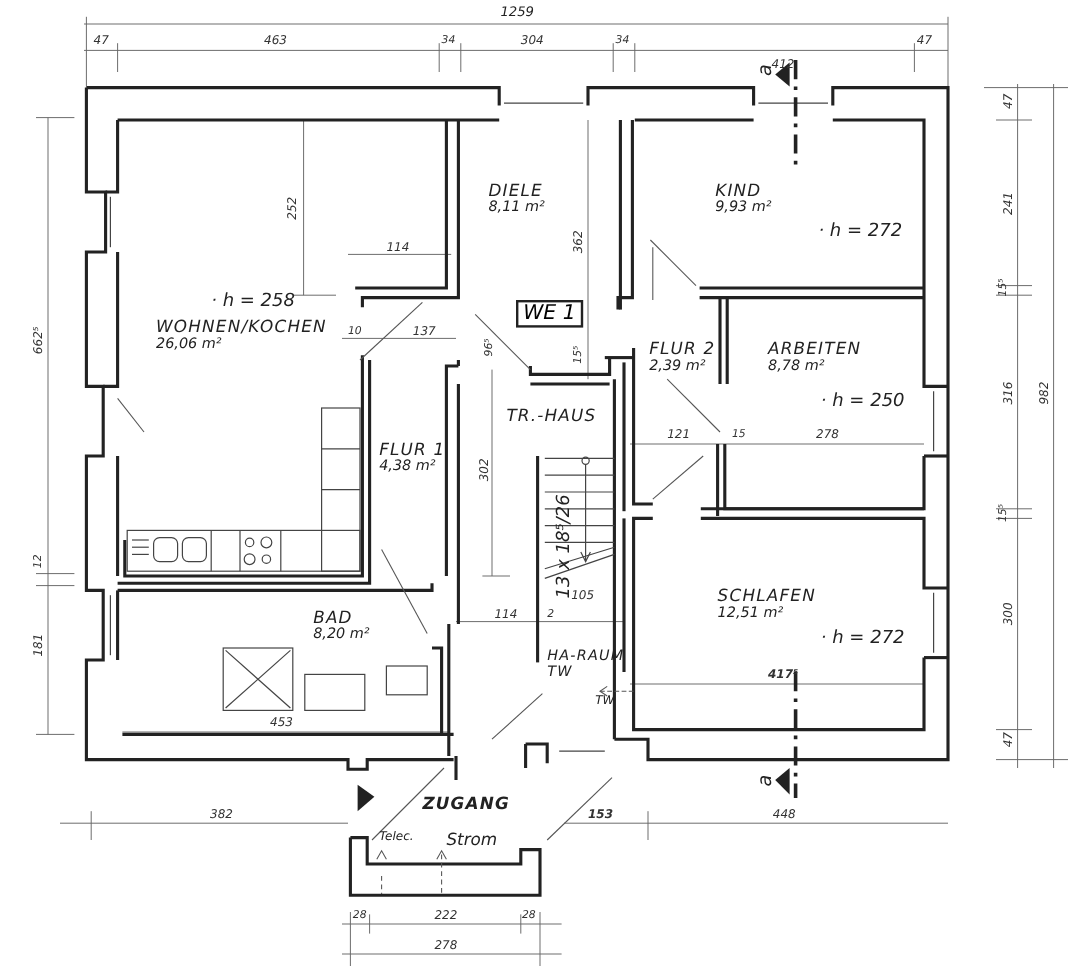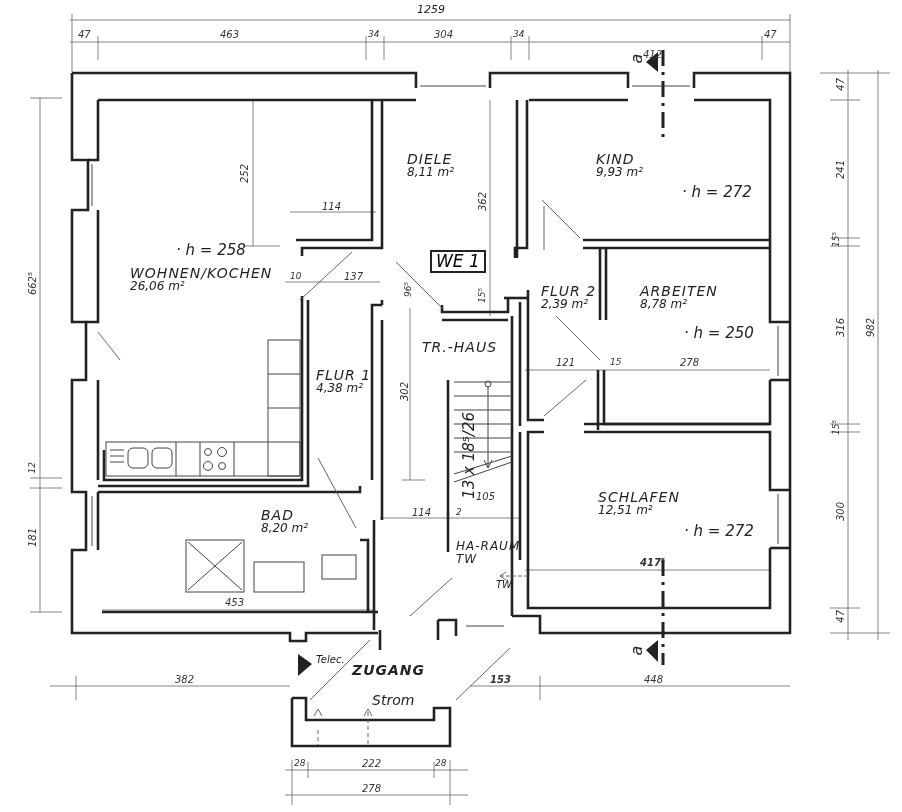--- a/index.html
+++ b/index.html
@@ -292,17 +292,17 @@
 
 <div class="lbl room" style="left:598px;top:490px;">SCHLAFEN</div>
 <div class="lbl area" style="left:598px;top:504px;">12,51 m²</div>
 <div class="lbl hgt" style="left:684px;top:524px;">· h = 272</div>
 
 <div class="lbl room" style="left:456px;top:540px;font-size:12px;">HA-RAUM</div>
 <div class="lbl room" style="left:456px;top:553px;font-size:12px;">TW</div>
 <div class="lbl area" style="left:496px;top:580px;font-size:10px;">TW</div>
 
 <div class="lbl room" style="left:352px;top:663px;font-weight:bold;">ZUGANG</div>
-<div class="lbl area" style="left:316px;top:655px;font-size:10px;">Telec.</div>
+<div class="lbl area" style="left:316px;top:693px;font-size:10px;">Telec.</div>
 <div class="lbl area" style="left:372px;top:693px;font-size:14px;">Strom</div>
 
 <div class="lbl room" style="left:632px;top:50px;font-size:16px;transform:rotate(-90deg);">a</div>
 <div class="lbl room" style="left:632px;top:642px;font-size:16px;transform:rotate(-90deg);">a</div>
 
 </body></html>

